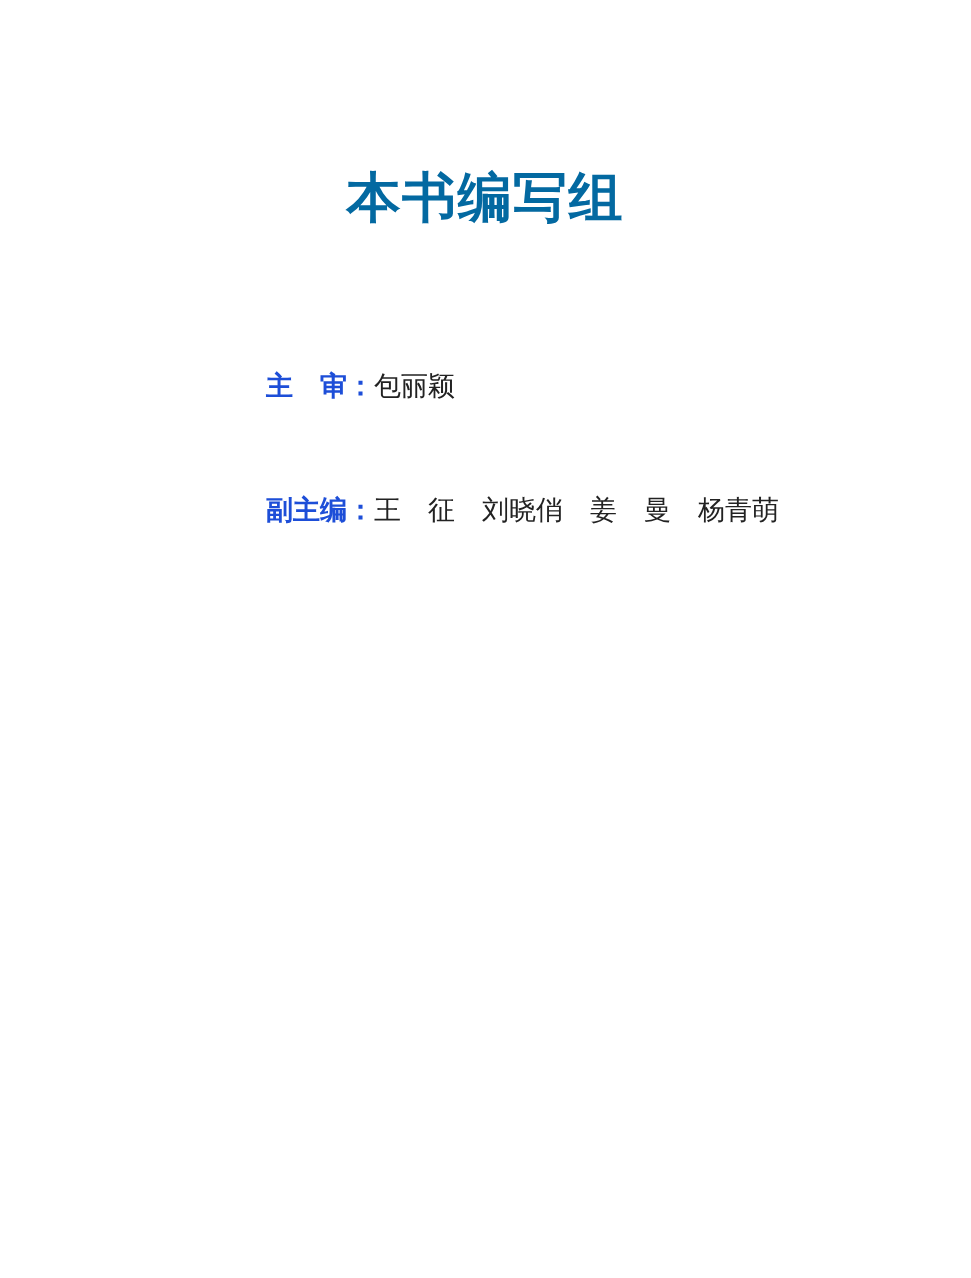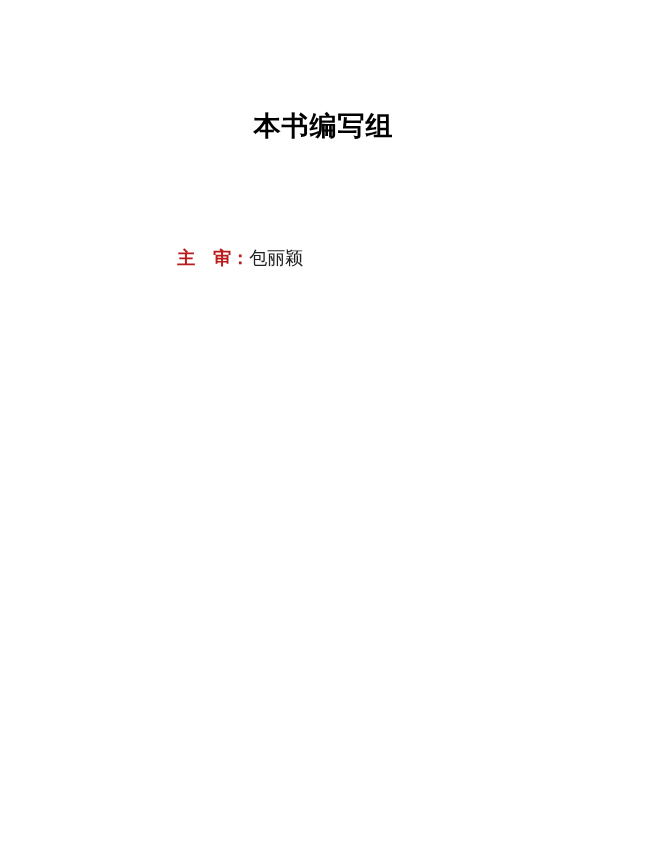--- a/index.html
+++ b/index.html
@@ -12,61 +12,64 @@
     background: #ffffff;
     overflow: hidden;
     font-family: "DejaVu Serif", serif;
   }
   .title {
     position: absolute;
     top: 108px;
     left: 0;
     width: 100%;
     text-align: center;
-    font-size: 27px;
+    font-size: 36px;
     font-weight: 700;
     letter-spacing: 1px;
-    color: #000000;
+    color: #0369a1;
     font-family: "DejaVu Serif", serif;
   }
   .credits {
     position: absolute;
     left: 143px;
     top: 226px;
   }
   .credit-row {
     font-size: 18px;
     line-height: 21px;
     margin-bottom: 18px;
     white-space: pre;
     color: #222222;
   }
   .role-label {
     display: inline-block;
     min-width: 72px;
     font-family: Liberation Serif, serif;
     font-weight: 700;
-    color: #b91c1c;
+    color: #1d4ed8;
   }
   .names {
     font-family: Liberation Mono, monospace;
     color: #222222;
   }
 </style>
 </head>
 <body>
 
 <div class="page">
 
   <div class="title">本书编写组</div>
 
   <div class="credits">
 
     <div class="credit-row">
       <span class="role-label">主　审：</span><span class="names">包丽颖</span>
     </div>
 
 
+    <div class="credit-row">
+      <span class="role-label">副主编：</span><span class="names">王　征　刘晓俏　姜　曼　杨青萌</span>
+    </div>
 
 
   </div>
 
 </div>
 
 </body></html>

